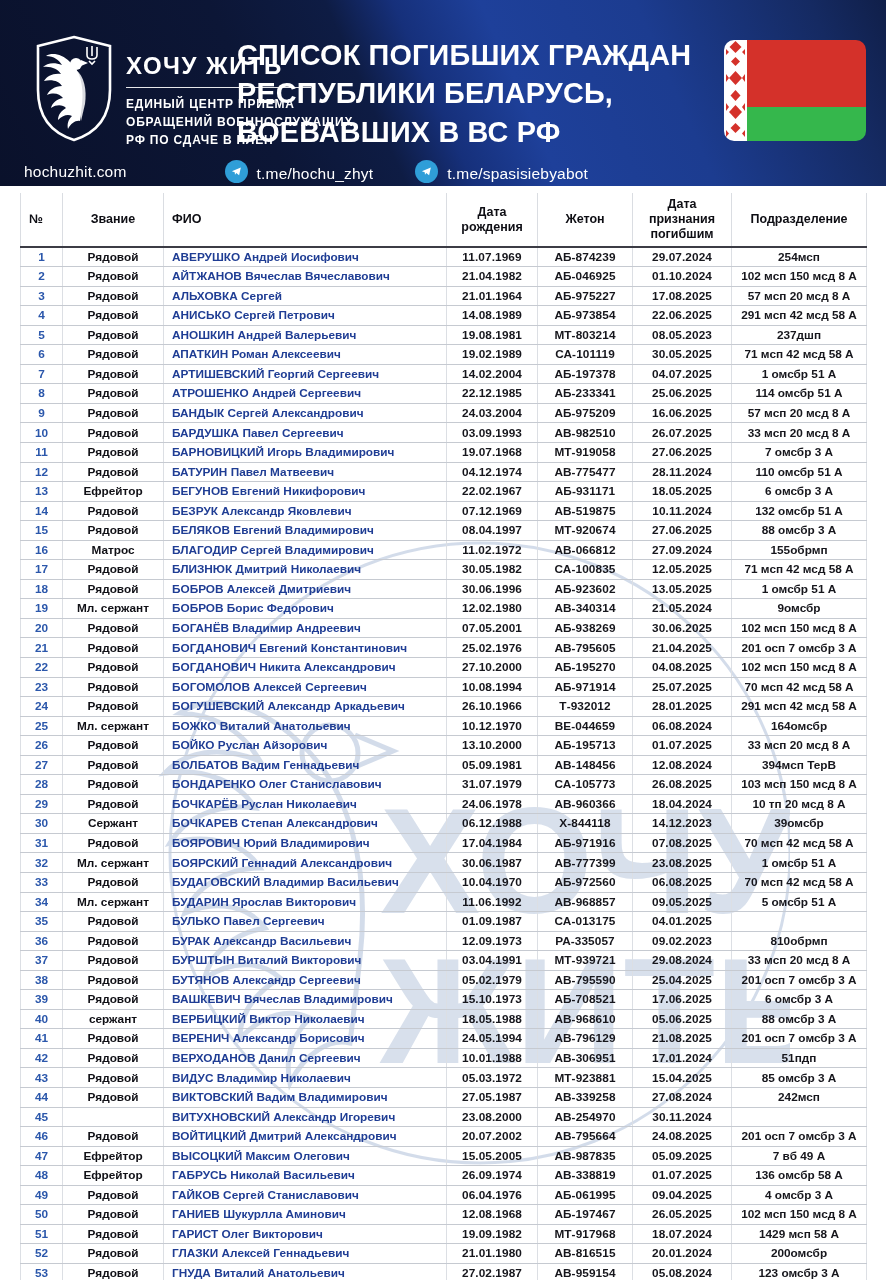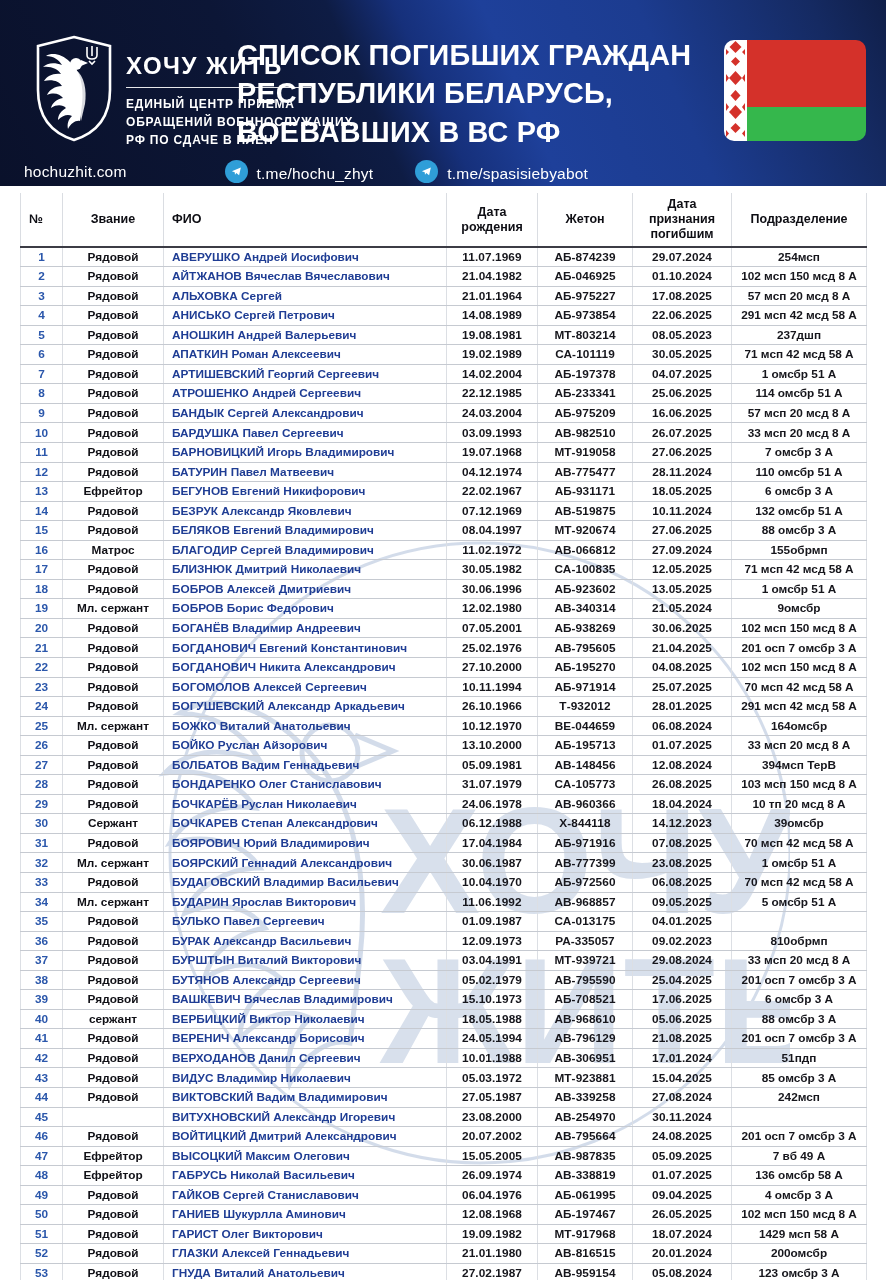--- a/index.html
+++ b/index.html
@@ -417,21 +417,21 @@
       <td class="c-born">27.10.2000</td>
       <td class="c-token">АБ-195270</td>
       <td class="c-declared">04.08.2025</td>
       <td class="c-unit">102 мсп 150 мсд 8 А</td>
     </tr>
 
     <tr>
       <td class="c-num">23</td>
       <td class="c-rank">Рядовой</td>
       <td class="c-name">БОГОМОЛОВ Алексей Сергеевич</td>
-      <td class="c-born">10.11.1994</td>
+      <td class="c-born">10.08.1994</td>
       <td class="c-token">АБ-971914</td>
       <td class="c-declared">25.07.2025</td>
       <td class="c-unit">70 мсп 42 мсд 58 А</td>
     </tr>
 
     <tr>
       <td class="c-num">24</td>
       <td class="c-rank">Рядовой</td>
       <td class="c-name">БОГУШЕВСКИЙ Александр Аркадьевич</td>
       <td class="c-born">26.10.1966</td>

